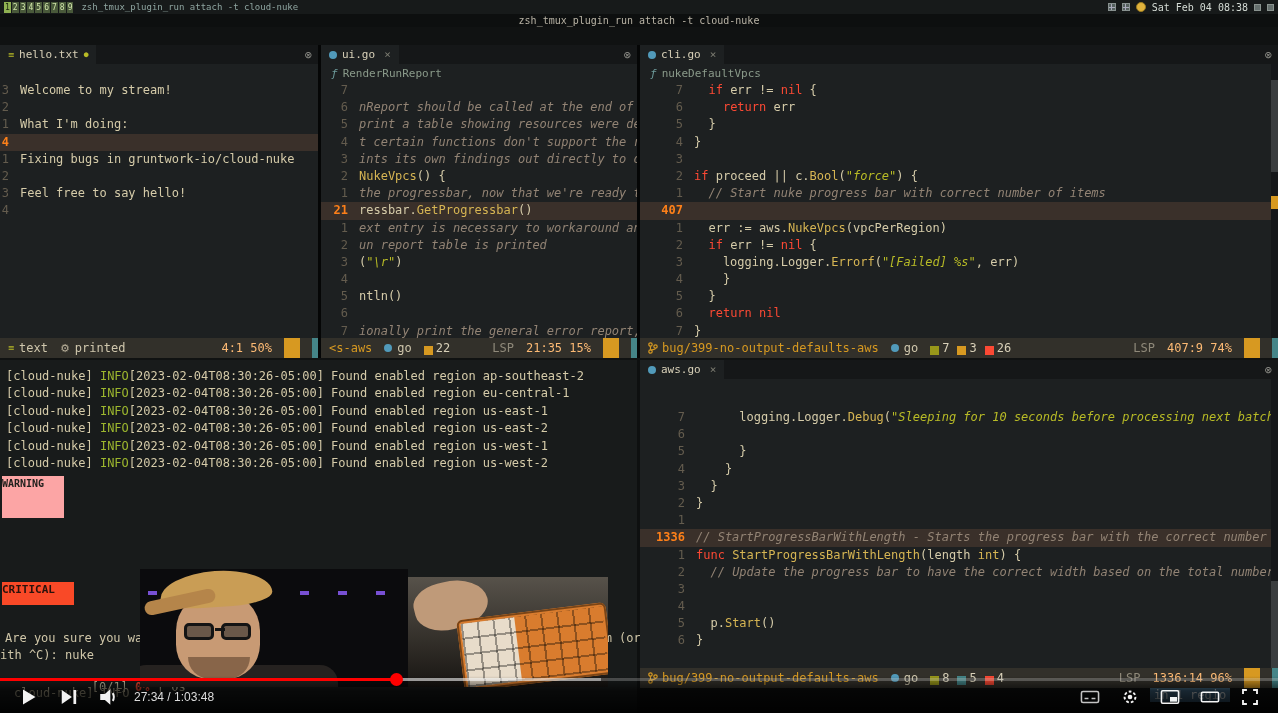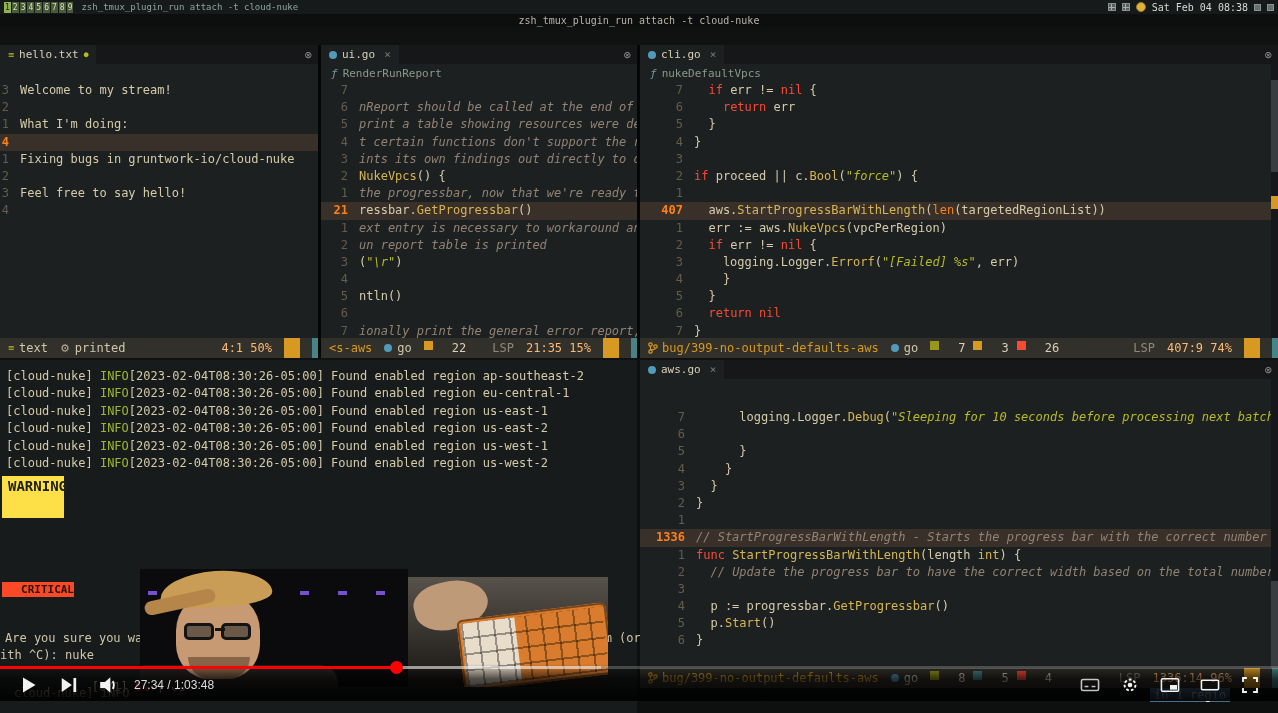--- a/index.html
+++ b/index.html
@@ -66,41 +66,41 @@
 
 .vscroll{position:absolute;top:19px;right:0;width:7px;bottom:20px;background:#15171a}
 .vthumb{position:absolute;top:6%;height:92px;width:100%;background:#3a3d3f}
 .vmark{position:absolute;top:48%;height:13px;width:100%;background:#d79921}
 
 
 .statusbar{position:absolute;left:0;right:0;bottom:0;height:20px;background:#32302a;display:flex;align-items:center;gap:12px;padding-left:8px;font-size:12px;color:#c8bfa0;white-space:nowrap}
 .st-branch{display:flex;align-items:center;gap:4px;color:#d79921}
 .st-lang{display:flex;align-items:center;gap:5px;color:#cfc6ac}
 .st-diags{display:flex;align-items:center;gap:8px}
-.diag{display:flex;align-items:flex-start;gap:19px}
+.diag{display:flex;align-items:flex-end;gap:3px}
 .sq{display:inline-block;width:9px;height:9px}
 .sq.g{background:#98971a}.sq.y{background:#d79921}.sq.r{background:#fb4934}.sq.b{background:#458588}
 .dv{color:#d8d0b8}
 .st-fill{flex:1}
 .st-lsp{color:#8f897a}
 .st-pos{color:#fdba74}
 .edge-y{width:16px;height:100%;background:#d79921;flex:none}
 .edge-b{width:6px;height:100%;background:#458588;flex:none}
 .gear{color:#b9b09a;font-family:"DejaVu Sans",sans-serif;font-size:11px}
 
 
 .terminal-inner{position:absolute;inset:0;font-size:12px;color:#cfc6a8}
 .loglines{position:absolute;left:6px;top:8px;right:0}
 .logrow{height:17.4px;line-height:17.4px;white-space:pre}
 .lvl{color:#9db72e}
-.warn-box{position:absolute;left:2px;top:116px;width:62px;height:42px;background:#fde047;color:#20201d;font-weight:bold;font-size:14px;padding:2px 6px}
+.warn-box{position:absolute;left:2px;top:116px;width:62px;height:42px;background:#fca5a5;color:#20201d;font-weight:bold;font-size:10px;padding:2px 0}
 .warn-msg{position:absolute;left:76px;top:136px;color:#d65d0e;font-weight:bold;font-style:italic;font-size:12px;white-space:pre}
 .vpc-row{position:absolute;left:5px;top:187px;white-space:pre}
 .vpc-dot{color:#fb4934;font-family:"DejaVu Sans",sans-serif}
-.crit-box{position:absolute;left:2px;top:222px;width:72px;height:15px;background:#f94927;color:#2a120c;font-weight:bold;font-size:11px;text-align:right;line-height:15px}
+.crit-box{position:absolute;left:2px;top:222px;width:72px;height:23px;background:#f94927;color:#2a120c;font-weight:bold;font-size:11px;text-align:left;line-height:15px}
 .prompt1{position:absolute;left:5px;top:271px;white-space:pre}
 .prompt2{position:absolute;left:0;top:288px;white-space:pre}
 .prog-row{position:absolute;left:5px;top:306px;white-space:pre}
 .prog-pct{color:#fb4934;font-weight:bold}
 .frag-bottom{position:absolute;left:14px;top:326px;white-space:pre;color:#b7af93}
 
 
 .frag-corner{position:absolute;left:1150px;top:688px;background:#456e8c;color:#e8eef0;font-size:12px;padding:0 4px;z-index:5;white-space:pre}
 
 
@@ -115,21 +115,21 @@
 .beard{position:absolute;left:48px;top:88px;width:62px;height:22px;background:rgba(84,58,38,.55);border-radius:0 0 28px 28px}
 .shoulders{position:absolute;left:-12px;top:96px;width:210px;height:26px;background:#262220;border-radius:18px 18px 0 0}
 .cam-kb{position:absolute;left:408px;top:577px;width:200px;height:110px;background:#151310;z-index:5;overflow:hidden}
 .desk{position:absolute;inset:0;background:linear-gradient(180deg,#57524a 0%,#3b3731 45%,#181512 100%)}
 .hand{position:absolute;left:6px;top:4px;width:74px;height:48px;background:#bf9a79;border-radius:42% 58% 50% 50%;transform:rotate(-14deg)}
 .kb{position:absolute;left:52px;top:34px;width:150px;height:72px;transform:rotate(-7deg);background:#d97c2e;border-radius:6px;overflow:hidden;box-shadow:0 0 0 2px #7a4517 inset}
 .kb-grid{position:absolute;inset:4px;background-image:repeating-linear-gradient(0deg,rgba(0,0,0,.35) 0 2px,transparent 2px 16px),repeating-linear-gradient(90deg,rgba(0,0,0,.35) 0 2px,transparent 2px 16px)}
 .kb-white{position:absolute;left:4px;top:4px;width:54px;height:64px;background:#e9e4d8;opacity:.92}
 
 
-.player{position:absolute;left:0;bottom:12px;width:100%;height:37px;z-index:6;background:linear-gradient(180deg,rgba(0,0,0,0) 0%,rgba(0,0,0,.65) 40%,rgba(0,0,0,.92) 100%)}
+.player{position:absolute;left:0;bottom:0;width:100%;height:37px;z-index:6;background:linear-gradient(180deg,rgba(0,0,0,0) 0%,rgba(0,0,0,.65) 40%,rgba(0,0,0,.92) 100%)}
 .track{position:absolute;top:2px;left:0;right:0;height:3px;background:rgba(255,255,255,.22)}
 .buffered{position:absolute;top:0;left:0;height:3px;background:rgba(255,255,255,.45)}
 .played{position:absolute;top:0;left:0;height:3px;background:#f00}
 .knob{position:absolute;top:-5px;width:13px;height:13px;margin-left:-6px;border-radius:50%;background:#f00}
 .controls{position:absolute;left:0;right:0;bottom:0;height:32px;display:flex;align-items:center;padding:0 8px}
 .pbtn{width:40px;height:32px;display:flex;align-items:center;justify-content:center;opacity:.95}
 .ptime{color:#ddd;font-size:12px;font-family:"Liberation Sans",sans-serif;margin-left:6px;white-space:nowrap}
 .pspacer{flex:1}
 </style>
 </head>
@@ -269,22 +269,22 @@
           <span class="bc-f">ƒ</span>
           <span>nukeDefaultVpcs</span>
         </div>
         <div class="codearea">
             <div class="crow"><span class="lnum">7</span><span class="ltxt"><span class="tk-p">  </span><span class="tk-k">if</span><span class="tk-p"> err != </span><span class="tk-k">nil</span><span class="tk-p"> {</span></span></div>
             <div class="crow"><span class="lnum">6</span><span class="ltxt"><span class="tk-p">    </span><span class="tk-k">return</span><span class="tk-p"> err</span></span></div>
             <div class="crow"><span class="lnum">5</span><span class="ltxt"><span class="tk-p">  }</span></span></div>
             <div class="crow"><span class="lnum">4</span><span class="ltxt"><span class="tk-p">}</span></span></div>
             <div class="crow"><span class="lnum">3</span><span class="ltxt"></span></div>
             <div class="crow"><span class="lnum">2</span><span class="ltxt"><span class="tk-k">if</span><span class="tk-p"> proceed || c.</span><span class="tk-f">Bool</span><span class="tk-p">(</span><span class="tk-s">"force"</span><span class="tk-p">) {</span></span></div>
-            <div class="crow"><span class="lnum">1</span><span class="ltxt"><span class="tk-p">  </span></span></div>
-            <div class="crow cur"><span class="lnum">407</span><span class="ltxt"><span class="tk-p">  aws.</span><span class="tk-f">StartProgressBarWithLength</span><span class="tk-p">(</span><span class="tk-o">len</span><span class="tk-p">(targetedRegionList))</span></span></div>
+            <div class="crow"><span class="lnum">1</span><span class="ltxt"><span class="tk-p">  </span><span class="tk-c">// Start nuke progress bar with correct number of items</span></span></div>
+            <div class="crow cur"><span class="lnum">407</span></div>
             <div class="crow"><span class="lnum">1</span><span class="ltxt"><span class="tk-p">  err := aws.</span><span class="tk-f">NukeVpcs</span><span class="tk-p">(vpcPerRegion)</span></span></div>
             <div class="crow"><span class="lnum">2</span><span class="ltxt"><span class="tk-p">  </span><span class="tk-k">if</span><span class="tk-p"> err != </span><span class="tk-k">nil</span><span class="tk-p"> {</span></span></div>
             <div class="crow"><span class="lnum">3</span><span class="ltxt"><span class="tk-p">    logging.Logger.</span><span class="tk-f">Errorf</span><span class="tk-p">(</span><span class="tk-s">"[Failed] %s"</span><span class="tk-p">, err)</span></span></div>
             <div class="crow"><span class="lnum">4</span><span class="ltxt"><span class="tk-p">    }</span></span></div>
             <div class="crow"><span class="lnum">5</span><span class="ltxt"><span class="tk-p">  }</span></span></div>
             <div class="crow"><span class="lnum">6</span><span class="ltxt"><span class="tk-p">  </span><span class="tk-k">return</span><span class="tk-p"> </span><span class="tk-k">nil</span></span></div>
             <div class="crow"><span class="lnum">7</span><span class="ltxt"><span class="tk-p">}</span></span></div>
           </div>
         <div class="vscroll">
             <span class="vthumb"></span>
@@ -366,21 +366,21 @@
               <div class="crow"><span class="lnum">6</span></div>
               <div class="crow"><span class="lnum">5</span><span class="ltxt"><span class="tk-p">      }</span></span></div>
               <div class="crow"><span class="lnum">4</span><span class="ltxt"><span class="tk-p">    }</span></span></div>
               <div class="crow"><span class="lnum">3</span><span class="ltxt"><span class="tk-p">  }</span></span></div>
               <div class="crow"><span class="lnum">2</span><span class="ltxt"><span class="tk-p">}</span></span></div>
               <div class="crow"><span class="lnum">1</span><span class="ltxt"></span></div>
               <div class="crow cur"><span class="lnum">1336</span><span class="ltxt"><span class="tk-c">// StartProgressBarWithLength - Starts the progress bar with the correct number of items</span></span></div>
               <div class="crow"><span class="lnum">1</span><span class="ltxt"><span class="tk-k">func</span><span class="tk-p"> </span><span class="tk-f">StartProgressBarWithLength</span><span class="tk-p">(length </span><span class="tk-f">int</span><span class="tk-p">) {</span></span></div>
               <div class="crow"><span class="lnum">2</span><span class="ltxt"><span class="tk-p">  </span><span class="tk-c">// Update the progress bar to have the correct width based on the total number of uniq</span></span></div>
               <div class="crow"><span class="lnum">3</span></div>
-              <div class="crow"><span class="lnum">4</span><span class="ltxt"><span class="tk-p">  p := progressbar.</span><span class="tk-f">GetProgressbar</span><span class="tk-p">()</span></span></div>
+              <div class="crow"><span class="lnum">4</span></div>
               <div class="crow"><span class="lnum">5</span><span class="ltxt"><span class="tk-p">  p.</span><span class="tk-f">Start</span><span class="tk-p">()</span></span></div>
               <div class="crow"><span class="lnum">6</span><span class="ltxt"><span class="tk-p">}</span></span></div>
             </div>
           <div class="vscroll">
               <span class="vthumb" style="top:70%"></span>
             </div>
           <div class="statusbar">
             <span class="st-branch">
               <svg width="10" height="12" viewBox="0 0 10 12">
                   <circle cx="2.5" cy="2.5" r="1.7" fill="none" stroke="#d79921" stroke-width="1.2"></circle>

